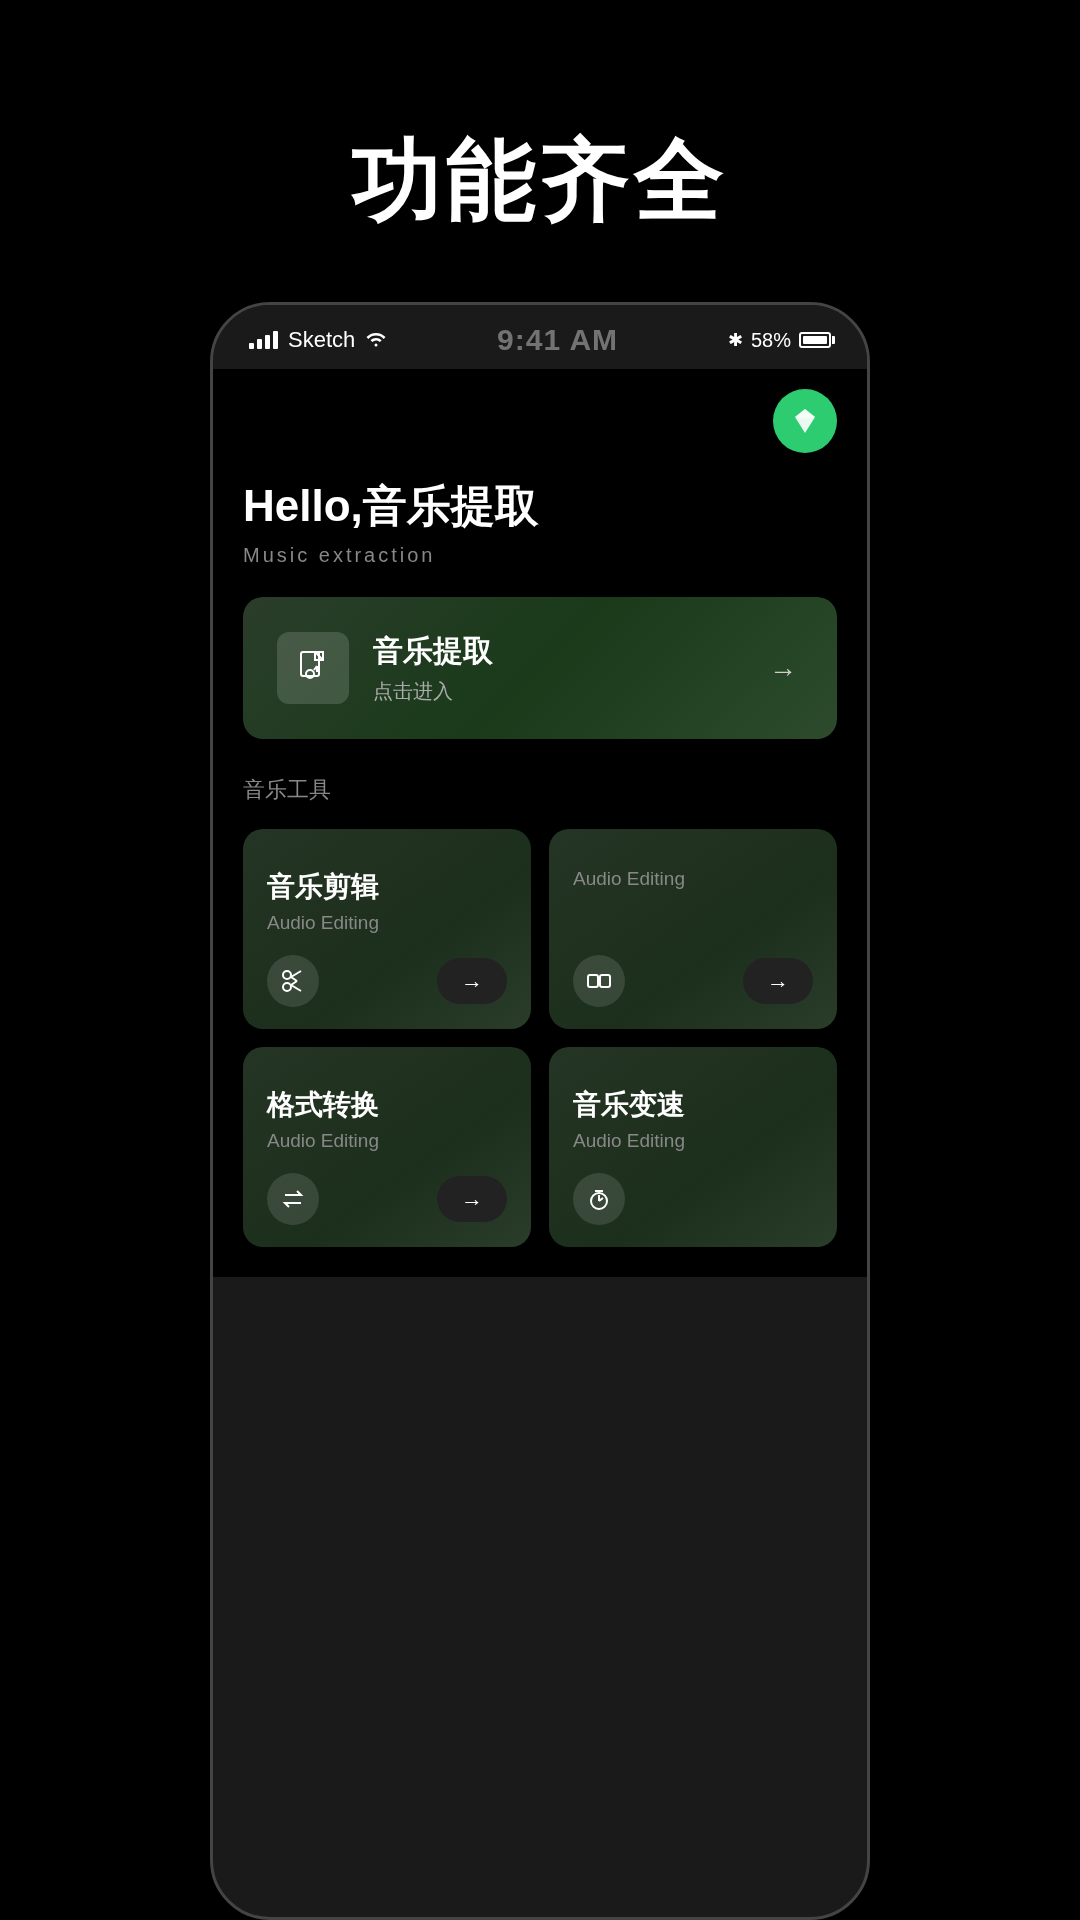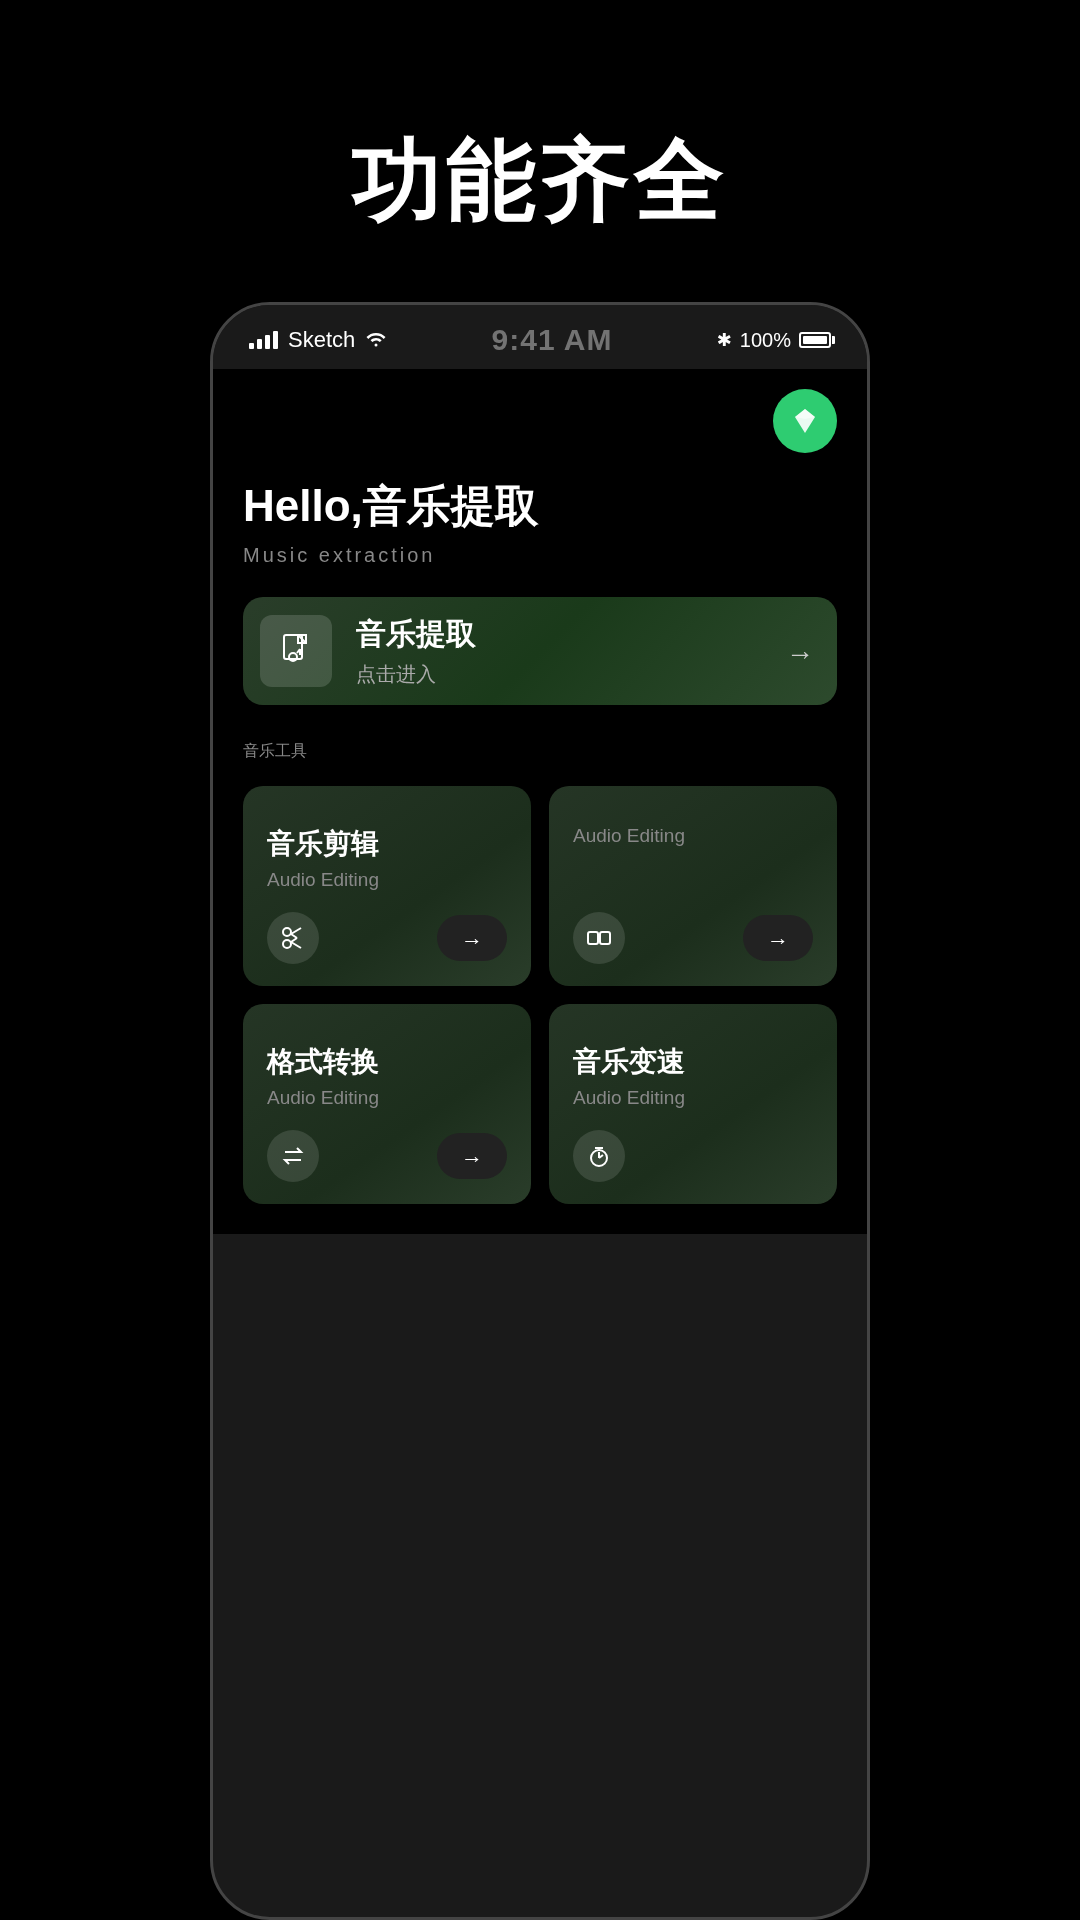--- a/index.html
+++ b/index.html
@@ -174,21 +174,21 @@
     .hello-subtitle {
       font-size: 20px;
       color: #888;
       letter-spacing: 3px;
     }
 
     
     .extract-card {
       background: linear-gradient(135deg, #2a3d2a 0%, #1a3a1a 50%, #2d4a2d 100%);
       border-radius: 20px;
-      padding: 17px;
+      padding: 34px;
       display: flex;
       align-items: center;
       justify-content: space-between;
       margin-bottom: 36px;
     }
 
     .extract-card-left {
       display: flex;
       align-items: center;
       gap: 24px;
@@ -221,21 +221,21 @@
       height: 40px;
       display: flex;
       align-items: center;
       justify-content: center;
       color: #ccc;
       font-size: 28px;
     }
 
     
     .tools-section-title {
-      font-size: 16px;
+      font-size: 22px;
       color: #888;
       margin-bottom: 24px;
       font-weight: 400;
     }
 
     .tools-grid {
       display: grid;
       grid-template-columns: 1fr 1fr;
       gap: 18px;
     }
@@ -317,21 +317,21 @@
         <svg width="22" height="18" viewBox="0 0 22 18" fill="white">
           <path d="M11 14.5a1.5 1.5 0 100 3 1.5 1.5 0 000-3z"></path>
           <path d="M11 9c-2.1 0-4 .85-5.4 2.2l1.8 1.8A5.5 5.5 0 0111 11.5c1.52 0 2.9.62 3.9 1.6l1.8-1.8A7.97 7.97 0 0011 9z"></path>
           <path d="M11 4C7.25 4 3.87 5.55 1.5 8.1l1.8 1.8C5.2 7.7 7.95 6.5 11 6.5s5.8 1.2 7.7 3.4l1.8-1.8C18.13 5.55 14.75 4 11 4z"></path>
         </svg>
       </span>
     </div>
     <div class="status-center">9:41 AM</div>
     <div class="status-right">
       <span style="font-size:18px;">✱</span>
-      <span>100%</span>
+      <span>58%</span>
       <div class="battery-icon">
         <div class="battery-bar">
           <div class="battery-fill"></div>
         </div>
       </div>
     </div>
   </div>
 
   <div class="app-content">
 

